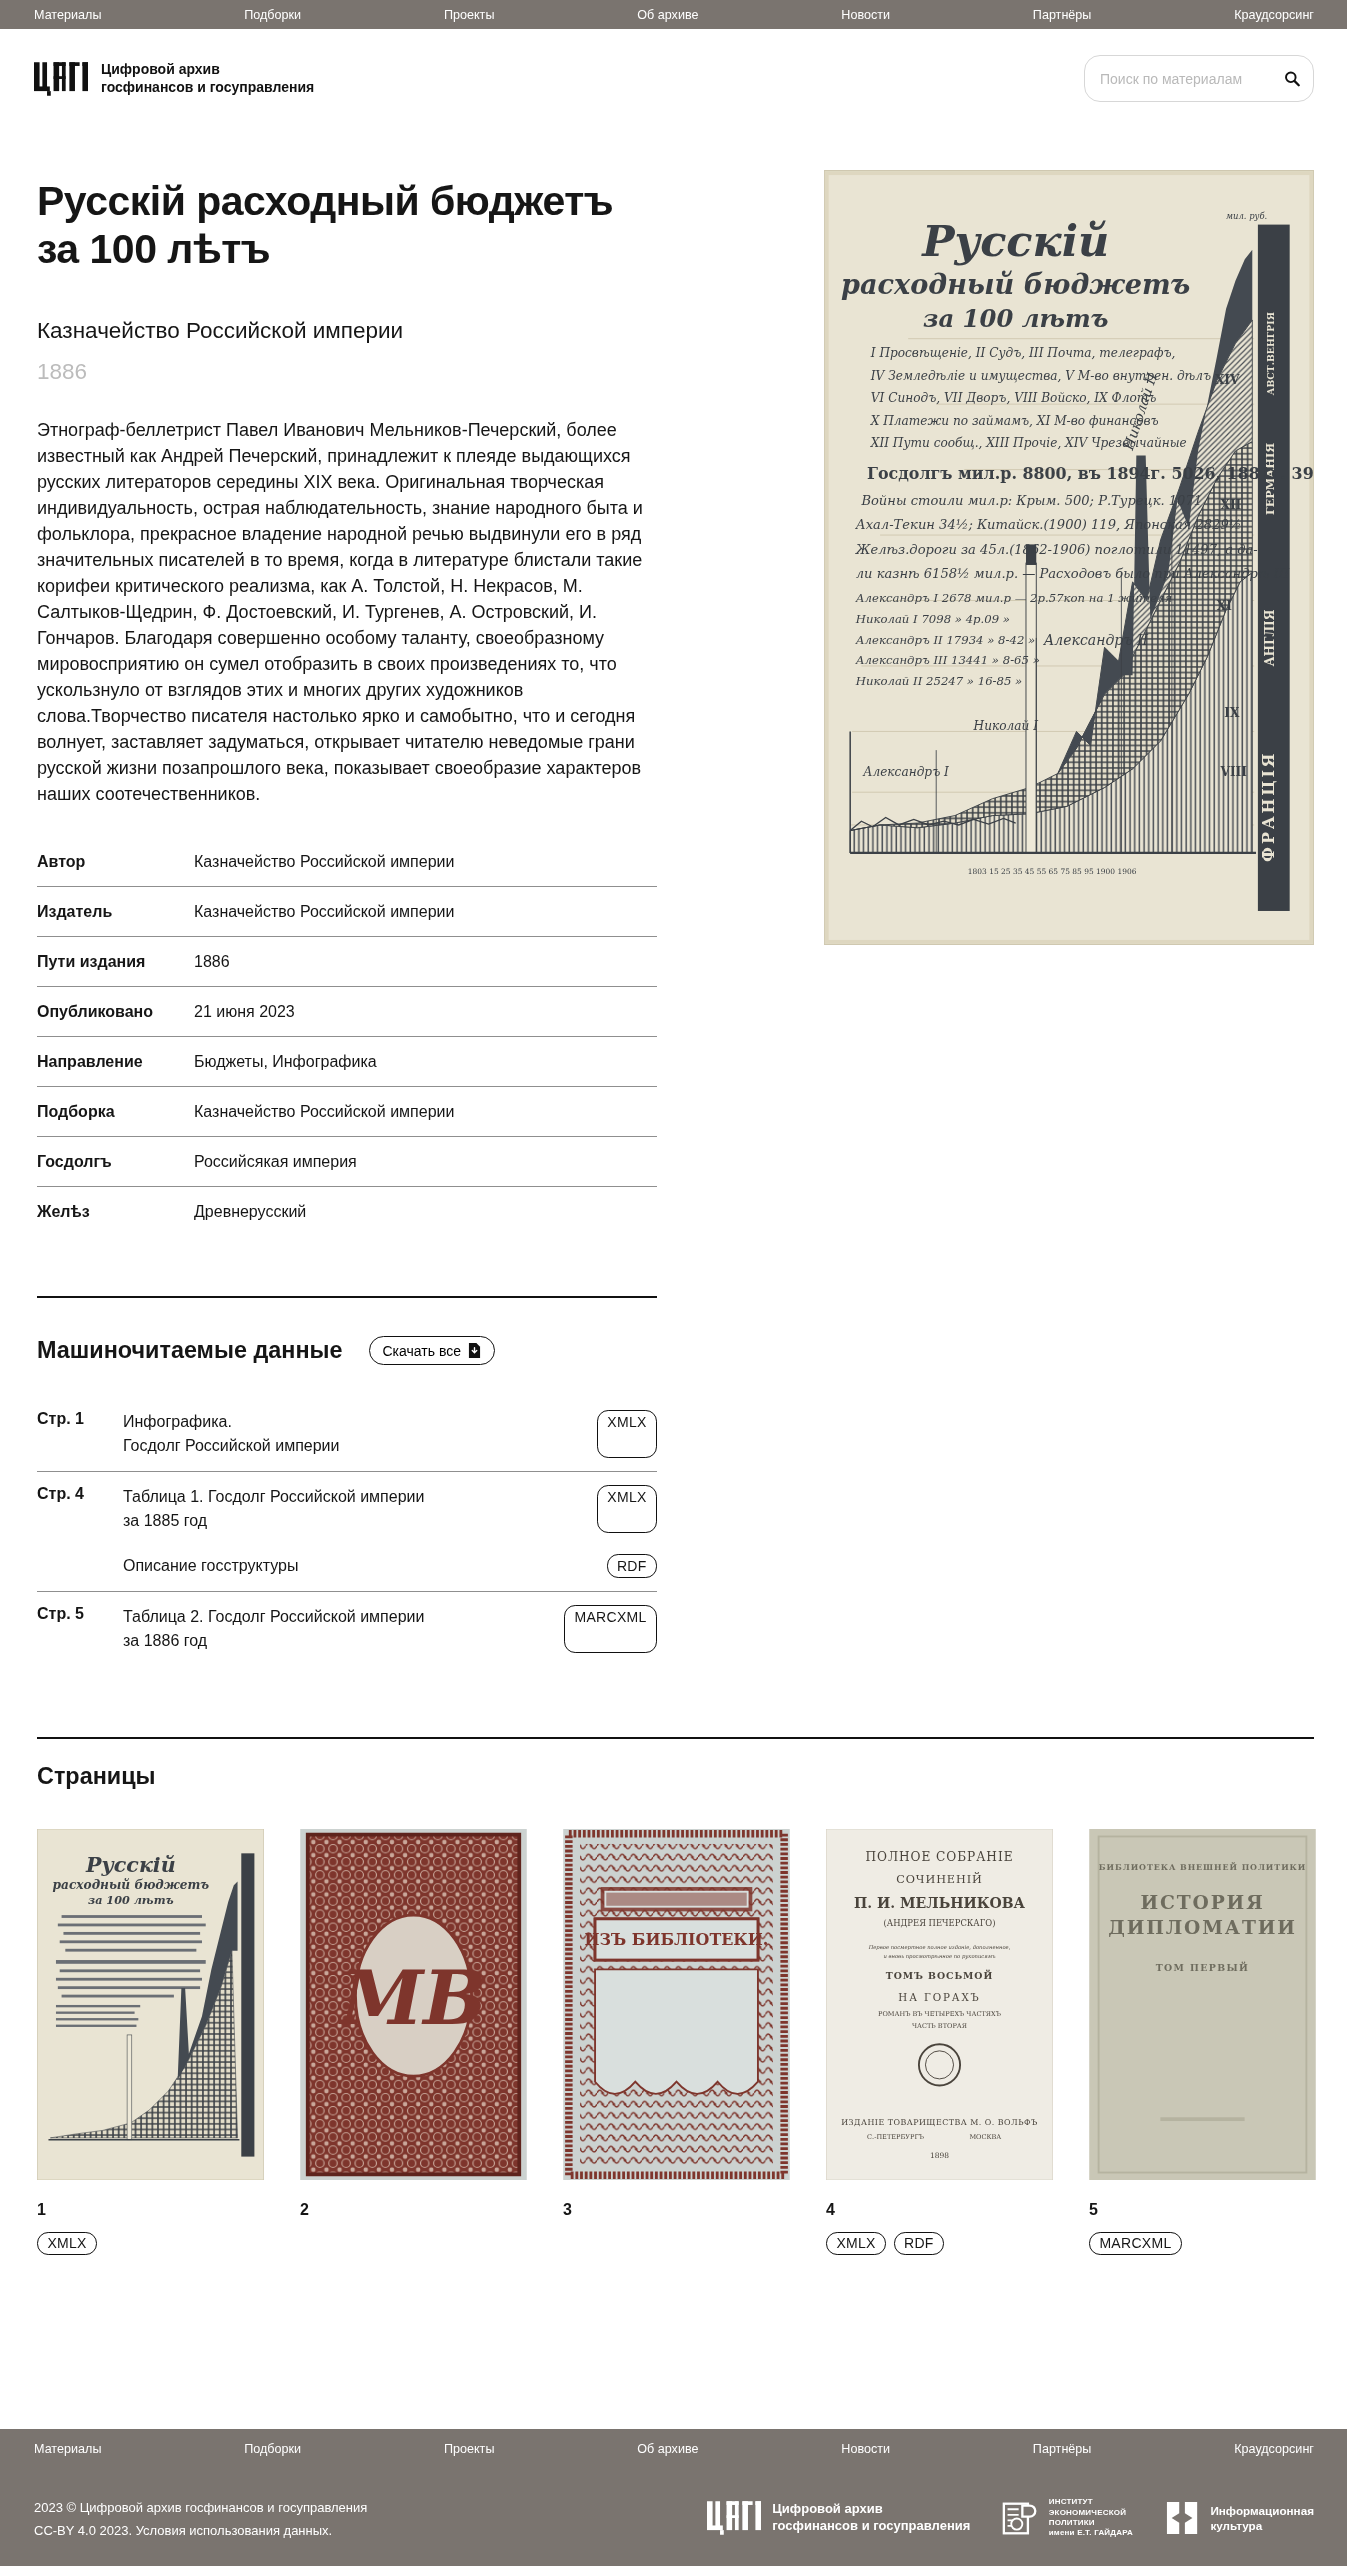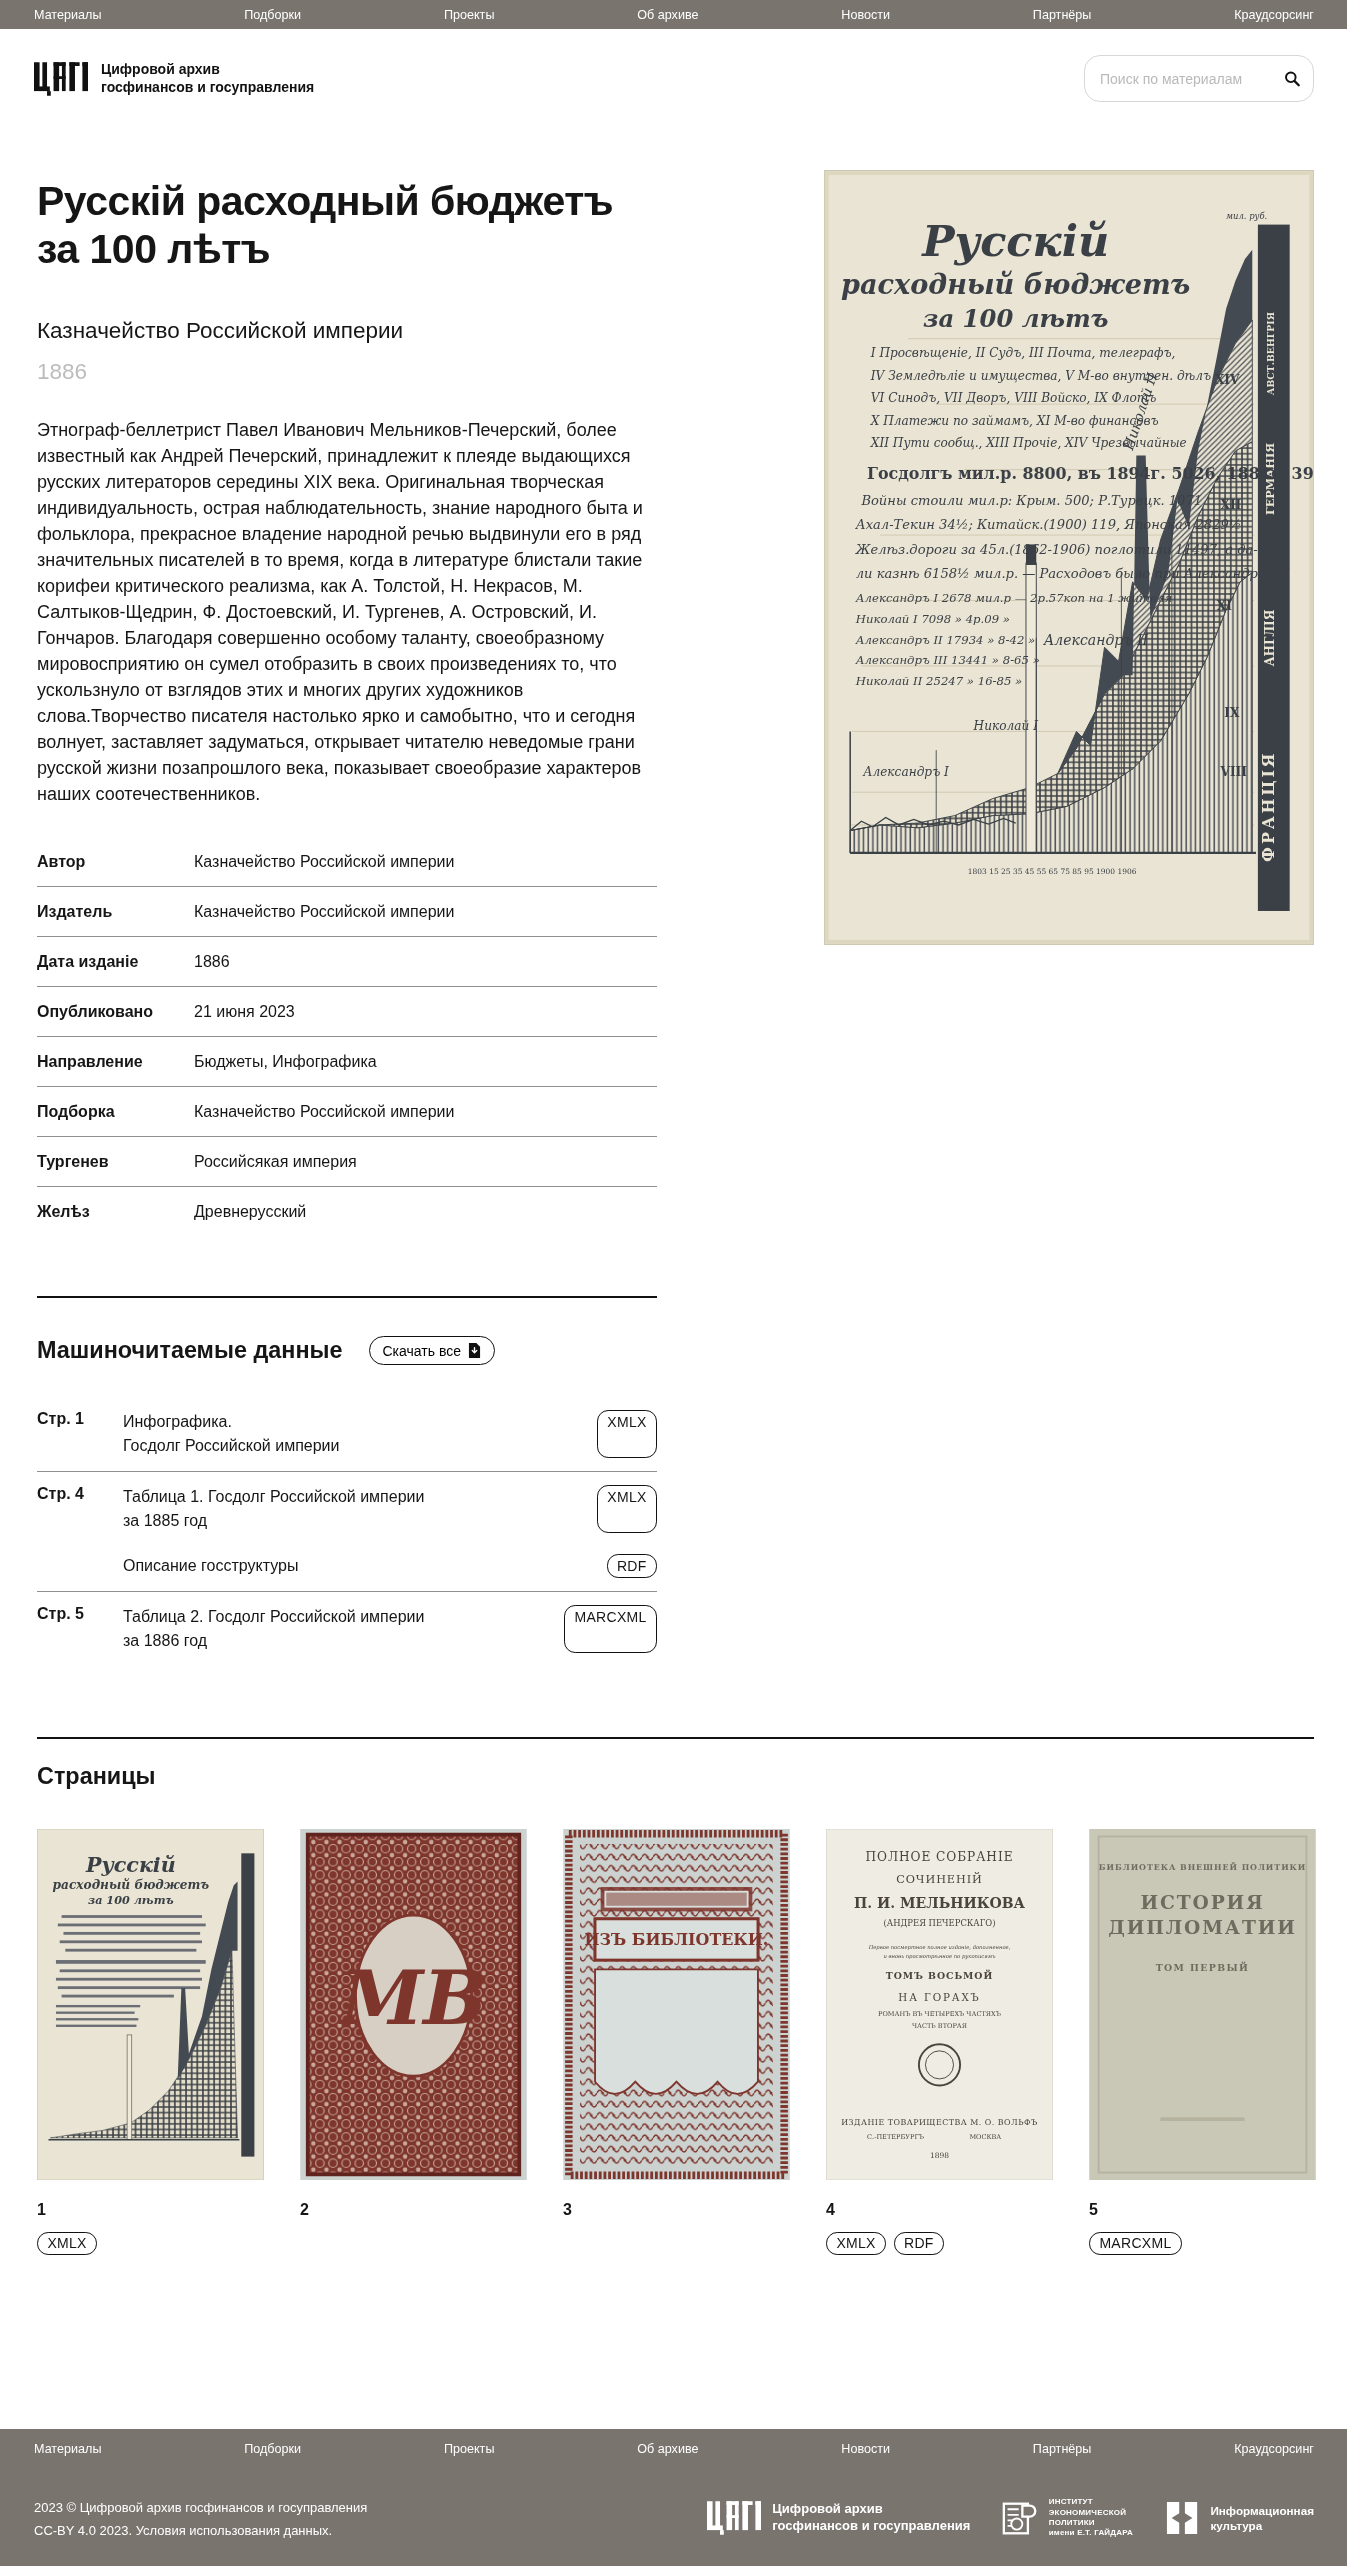--- a/index.html
+++ b/index.html
@@ -154,37 +154,37 @@
     <div class="meta">
       <div class="meta-row">
         <span class="lbl">Автор</span>
         <span>Казначейство Российской империи</span>
       </div>
       <div class="meta-row">
         <span class="lbl">Издатель</span>
         <span>Казначейство Российской империи</span>
       </div>
       <div class="meta-row">
-        <span class="lbl">Дата изданіе</span>
+        <span class="lbl">Пути издания</span>
         <span>1886</span>
       </div>
       <div class="meta-row">
         <span class="lbl">Опубликовано</span>
         <span>21 июня 2023</span>
       </div>
       <div class="meta-row">
         <span class="lbl">Направление</span>
         <span>Бюджеты, Инфографика</span>
       </div>
       <div class="meta-row">
         <span class="lbl">Подборка</span>
         <span>Казначейство Российской империи</span>
       </div>
       <div class="meta-row">
-        <span class="lbl">Тургенев</span>
+        <span class="lbl">Госдолгъ</span>
         <span>Российсякая империя</span>
       </div>
       <div class="meta-row">
         <span class="lbl">Желѣз</span>
         <span>Древнерусский</span>
       </div>
     </div>
 
     <hr class="rule-thick">
 

